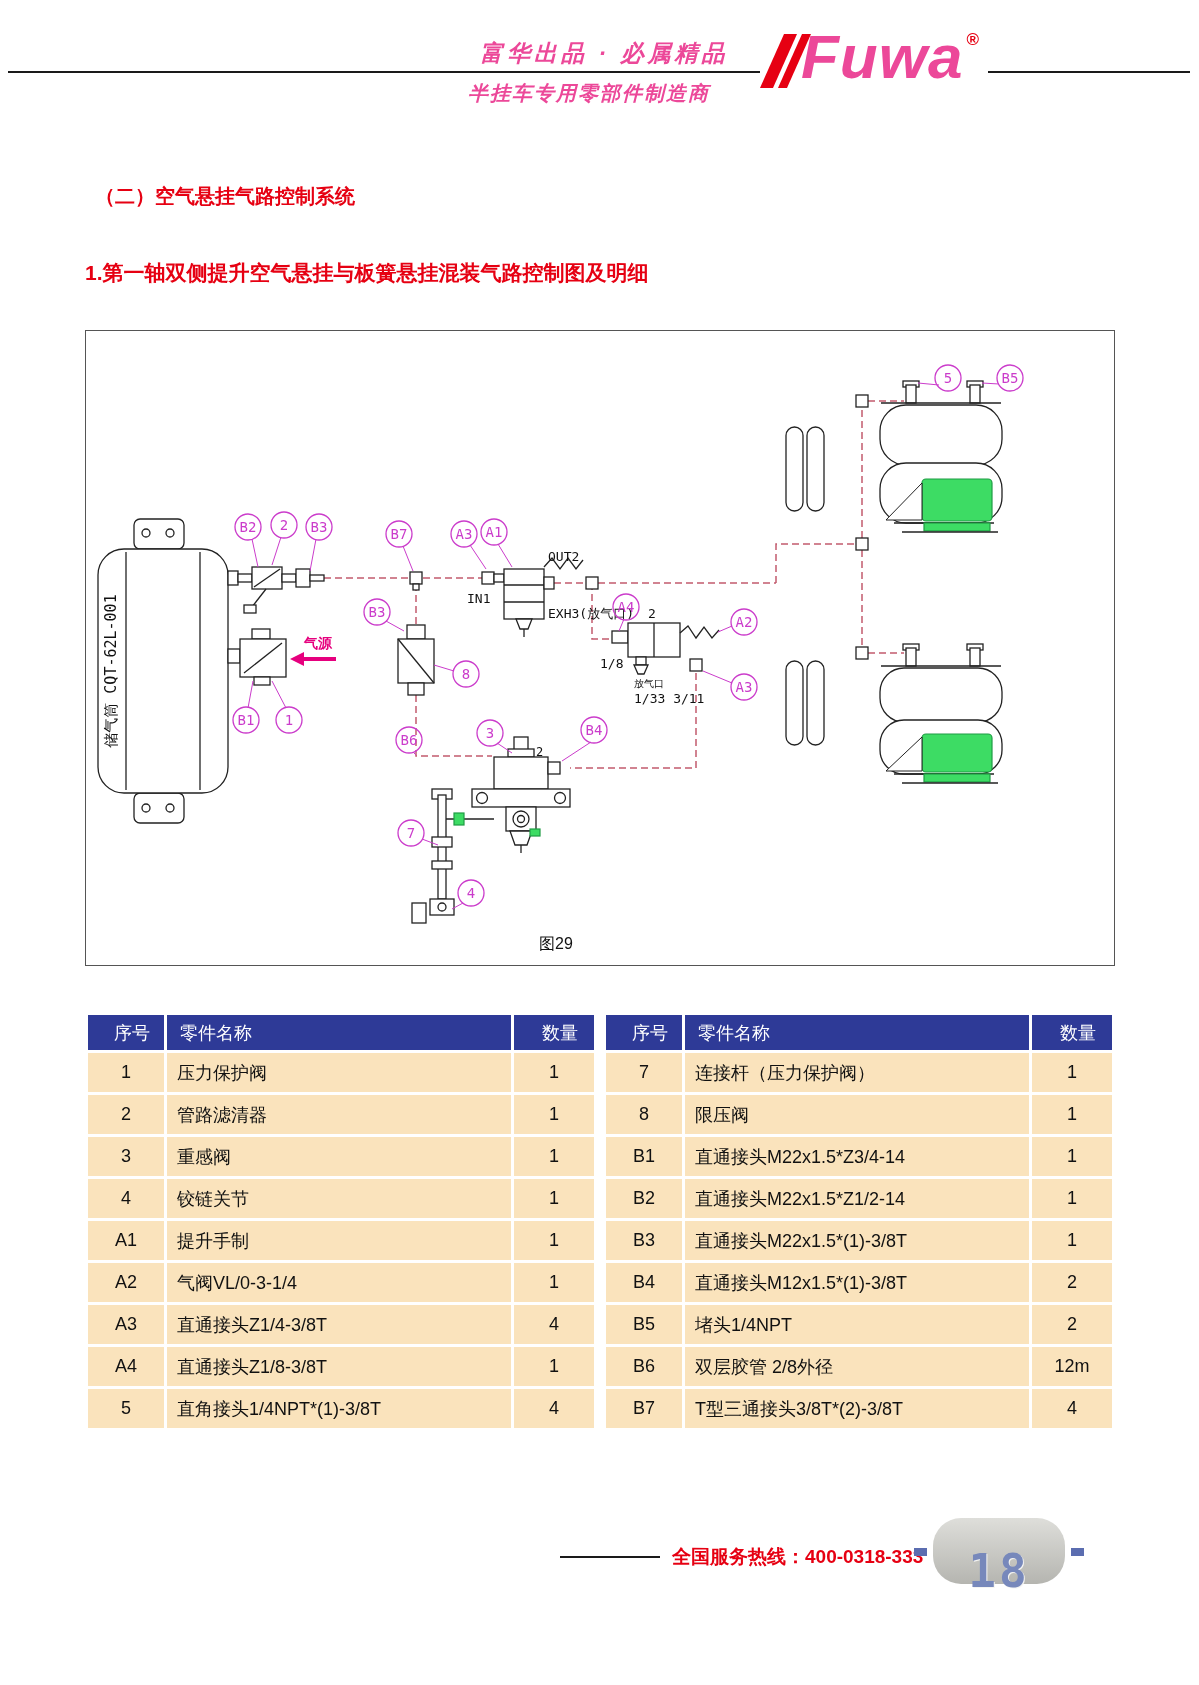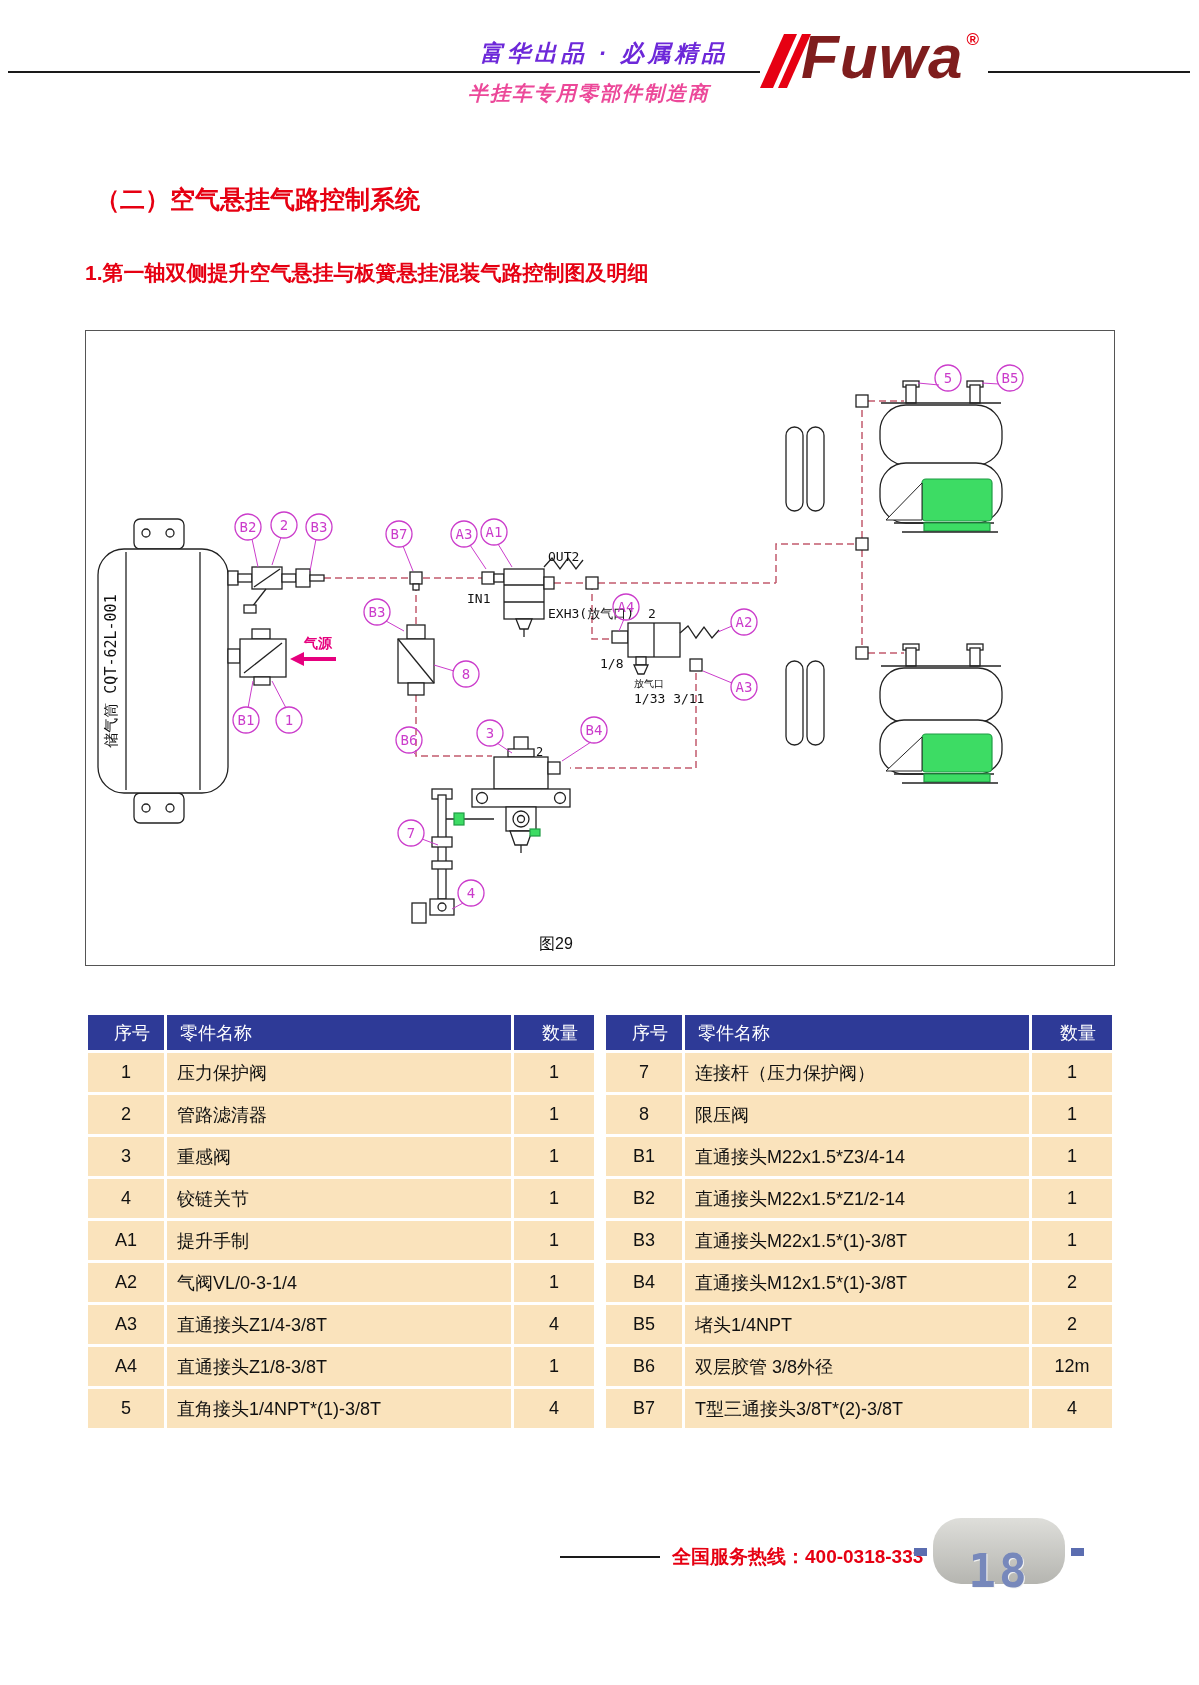--- a/index.html
+++ b/index.html
@@ -1,33 +1,33 @@
 <!DOCTYPE html>
 <html><head>
 <meta charset="utf-8">
 <style>
   html,body{margin:0;padding:0;background:#888;}
   .page{position:relative;width:1199px;height:1685px;background:#fff;margin:0 auto;
         font-family:"Liberation Sans",sans-serif;overflow:hidden;}
   
   .hdr-slogan{position:absolute;left:480px;top:38px;font-size:23px;font-weight:bold;
-              font-style:italic;color:#6d28d9;letter-spacing:4px;}
+              font-style:italic;color:#ec4899;letter-spacing:4px;}
   .hdr-rule-left{position:absolute;left:8px;top:71px;width:752px;border-top:2px solid #1a1a1a;}
   .hdr-rule-right{position:absolute;left:988px;top:71px;width:202px;border-top:2px solid #1a1a1a;}
   .hdr-sub{position:absolute;left:468px;top:80px;font-size:20px;font-weight:bold;
            font-style:italic;color:#ec4899;letter-spacing:2px;}
   .logo{position:absolute;left:772px;top:26px;display:flex;align-items:flex-start;}
   .logo-slash{display:inline-block;width:13px;height:54px;background:#e60012;
               transform:skewX(-24deg);margin-right:5px;margin-top:8px;}
   .logo-slash.s2{width:9px;margin-right:2px;}
   .logo-text{font-size:62px;line-height:62px;font-weight:bold;font-style:italic;
-             color:#7f1d1d;letter-spacing:1px;}
+             color:#ec4899;letter-spacing:1px;}
   .logo-reg{font-size:17px;color:#e60012;font-weight:bold;margin-left:3px;margin-top:4px;}
   
-  .sec-title{position:absolute;left:95px;top:183px;font-size:25px;font-weight:bold;color:#e60012;}
+  .sec-title{position:absolute;left:95px;top:183px;font-size:20px;font-weight:bold;color:#e60012;}
   .sec-sub{position:absolute;left:85px;top:259px;font-size:21px;font-weight:bold;color:#e60012;}
   
   .diagram-box{position:absolute;left:85px;top:330px;width:1028px;height:634px;
                border:1px solid #555;background:#fff;}
   .comp{fill:#fff;stroke:#222;stroke-width:1.3;}
   .solid{fill:none;stroke:#222;stroke-width:1.3;}
   .pline{fill:none;stroke:#c25b6e;stroke-width:1.5;stroke-dasharray:7 4;}
   .leader{stroke:#cb3ccb;stroke-width:1;fill:none;}
   .co circle{fill:none;stroke:#cb3ccb;stroke-width:1.3;}
   .co text{fill:#cb3ccb;font:14px "DejaVu Sans Mono",monospace;text-anchor:middle;}
@@ -448,21 +448,21 @@
             <td class="c-name">直通接头M12x1.5*(1)-3/8T</td>
             <td class="c-qty">2</td>
           </tr>
         <tr>
             <td class="c-no">B5</td>
             <td class="c-name">堵头1/4NPT</td>
             <td class="c-qty">2</td>
           </tr>
         <tr>
             <td class="c-no">B6</td>
-            <td class="c-name">双层胶管 3/8外径</td>
+            <td class="c-name">双层胶管 2/8外径</td>
             <td class="c-qty">12m</td>
           </tr>
         <tr>
             <td class="c-no">B7</td>
             <td class="c-name">T型三通接头3/8T*(2)-3/8T</td>
             <td class="c-qty">4</td>
           </tr>
       </tbody>
     </table>
   </div>

